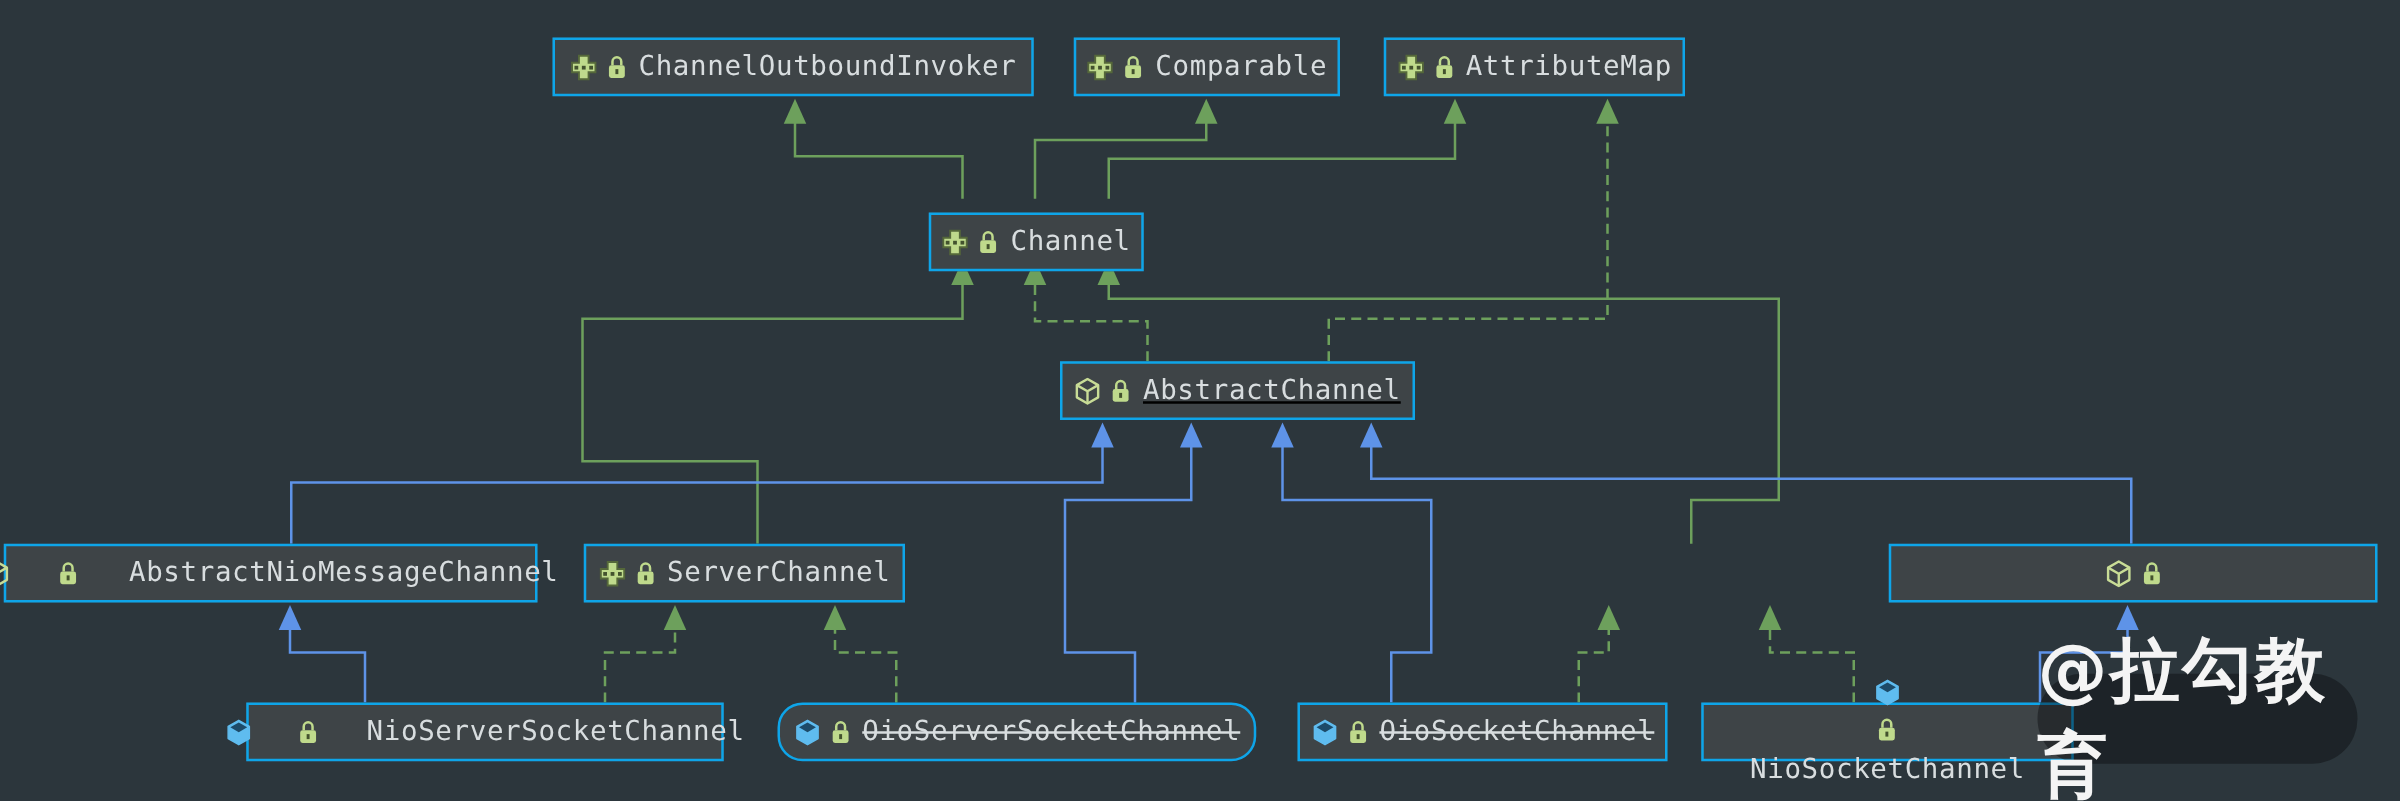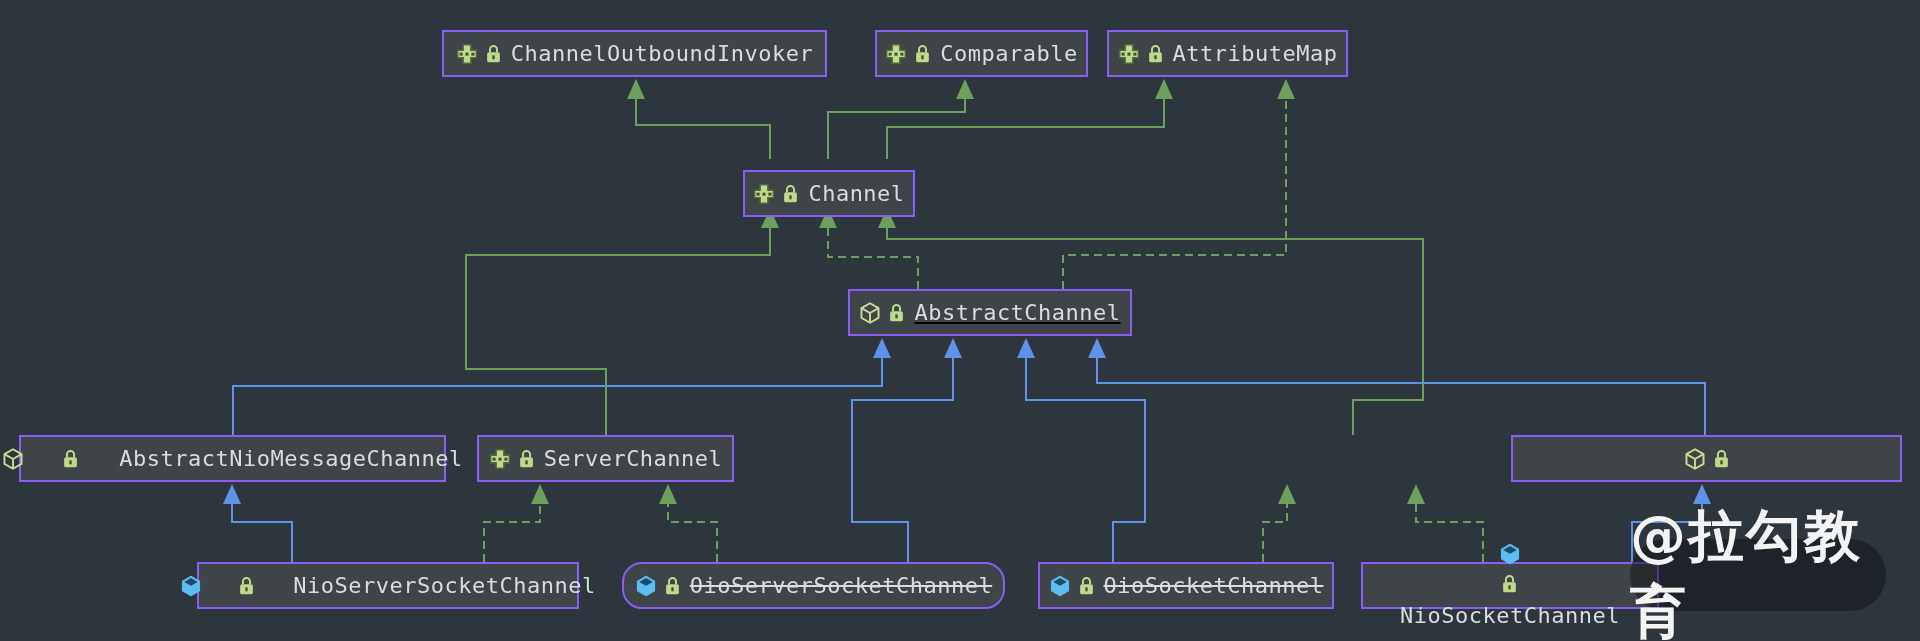--- a/index.html
+++ b/index.html
@@ -1,19 +1,19 @@
 <!DOCTYPE html>
 <html><head>
 <meta charset="utf-8">
 <style>
   html,body{margin:0;padding:0;background:#2C363C;}
   .canvas{position:relative;width:1920px;height:641px;background:#2C363C;overflow:hidden;
           font-family:"DejaVu Sans Mono","Liberation Mono",monospace;}
   svg.edges{position:absolute;left:0;top:0;pointer-events:none;}
-  .node{position:absolute;height:43px;background:#3E4447;border:2px solid #8b5cf6;
+  .node{position:absolute;height:43px;background:#3E4447;border:2px solid #0ea5e9;
         display:flex;align-items:center;justify-content:center;gap:9px;
         box-sizing:content-box;cursor:default;}
   .node .label{color:#D8DDDF;font-size:22px;letter-spacing:.5px;white-space:nowrap;}
   .node.deprecated .label{text-decoration:line-through;text-decoration-thickness:2px;}
   .icon{display:inline-flex;width:22px;height:22px;flex:0 0 auto;}
   .icon svg{width:22px;height:22px;}
   .lock{width:17px;height:20px;margin-left:-2px;}
   .lock svg{width:17px;height:20px;}
   .watermark{position:absolute;left:1630px;top:539px;width:256px;height:72px;
              background:rgba(10,14,16,.45);border-radius:36px;display:flex;
@@ -74,21 +74,21 @@
     </span>
     <span class="icon lock">
       <svg viewBox="0 0 14 17">
           <path d="M4 7V4.6a3 3 0 016 0V7" fill="none" stroke="#BFDA8C" stroke-width="1.7"></path>
           <rect x="1.6" y="7" width="10.8" height="8.6" rx="1.6" fill="#BFDA8C"></rect>
           <rect x="6" y="9.6" width="2" height="3.4" fill="#43522E"></rect>
         </svg>
     </span>
     <span class="label">ChannelOutboundInvoker</span>
   </div>
-  <div class="node" style="left:859px;top:30px;width:209px;margin-left:16px;">
+  <div class="node" style="left:859px;top:30px;width:209px;">
     <span class="icon">
       <svg viewBox="0 0 16 16">
           <path d="M5.2 1.2h5.6v4h4v5.6h-4v4H5.2v-4h-4V5.2h4z" fill="#BFDA8C" stroke="#55683A" stroke-width="1.1"></path>
           <rect x="2.6" y="7" width="2.2" height="2.2" fill="#43522E"></rect>
           <rect x="6.9" y="7" width="2.2" height="2.2" fill="#43522E"></rect>
           <rect x="11.2" y="7" width="2.2" height="2.2" fill="#43522E"></rect>
         </svg>
     </span>
     <span class="icon lock">
       <svg viewBox="0 0 14 17">
@@ -144,37 +144,37 @@
     </span>
     <span class="icon lock">
       <svg viewBox="0 0 14 17">
           <path d="M4 7V4.6a3 3 0 016 0V7" fill="none" stroke="#BFDA8C" stroke-width="1.7"></path>
           <rect x="1.6" y="7" width="10.8" height="8.6" rx="1.6" fill="#BFDA8C"></rect>
           <rect x="6" y="9.6" width="2" height="3.4" fill="#43522E"></rect>
         </svg>
     </span>
     <span class="label">AbstractChannel</span>
   </div>
-  <div class="node" style="left:19px;top:435px;width:423px;gap:40px;">
+  <div class="node" style="left:3px;top:435px;width:423px;gap:40px;">
     <span class="icon">
       <svg viewBox="0 0 16 16">
           <path d="M8 .9l6.2 3.55v7.1L8 15.1l-6.2-3.55v-7.1z" fill="none" stroke="#C8DC96" stroke-width="1.4" stroke-linejoin="round"></path>
           <path d="M1.8 4.45L8 8l6.2-3.55M8 8v7.1" fill="none" stroke="#C8DC96" stroke-width="1.4" stroke-linejoin="round"></path>
         </svg>
     </span>
     <span class="icon lock">
       <svg viewBox="0 0 14 17">
           <path d="M4 7V4.6a3 3 0 016 0V7" fill="none" stroke="#BFDA8C" stroke-width="1.7"></path>
           <rect x="1.6" y="7" width="10.8" height="8.6" rx="1.6" fill="#BFDA8C"></rect>
           <rect x="6" y="9.6" width="2" height="3.4" fill="#43522E"></rect>
         </svg>
     </span>
     <span class="label">AbstractNioMessageChannel</span>
   </div>
-  <div class="node" style="left:477px;top:435px;width:253px;">
+  <div class="node" style="left:467px;top:435px;width:253px;">
     <span class="icon">
       <svg viewBox="0 0 16 16">
           <path d="M5.2 1.2h5.6v4h4v5.6h-4v4H5.2v-4h-4V5.2h4z" fill="#BFDA8C" stroke="#55683A" stroke-width="1.1"></path>
           <rect x="2.6" y="7" width="2.2" height="2.2" fill="#43522E"></rect>
           <rect x="6.9" y="7" width="2.2" height="2.2" fill="#43522E"></rect>
           <rect x="11.2" y="7" width="2.2" height="2.2" fill="#43522E"></rect>
         </svg>
     </span>
     <span class="icon lock">
       <svg viewBox="0 0 14 17">

